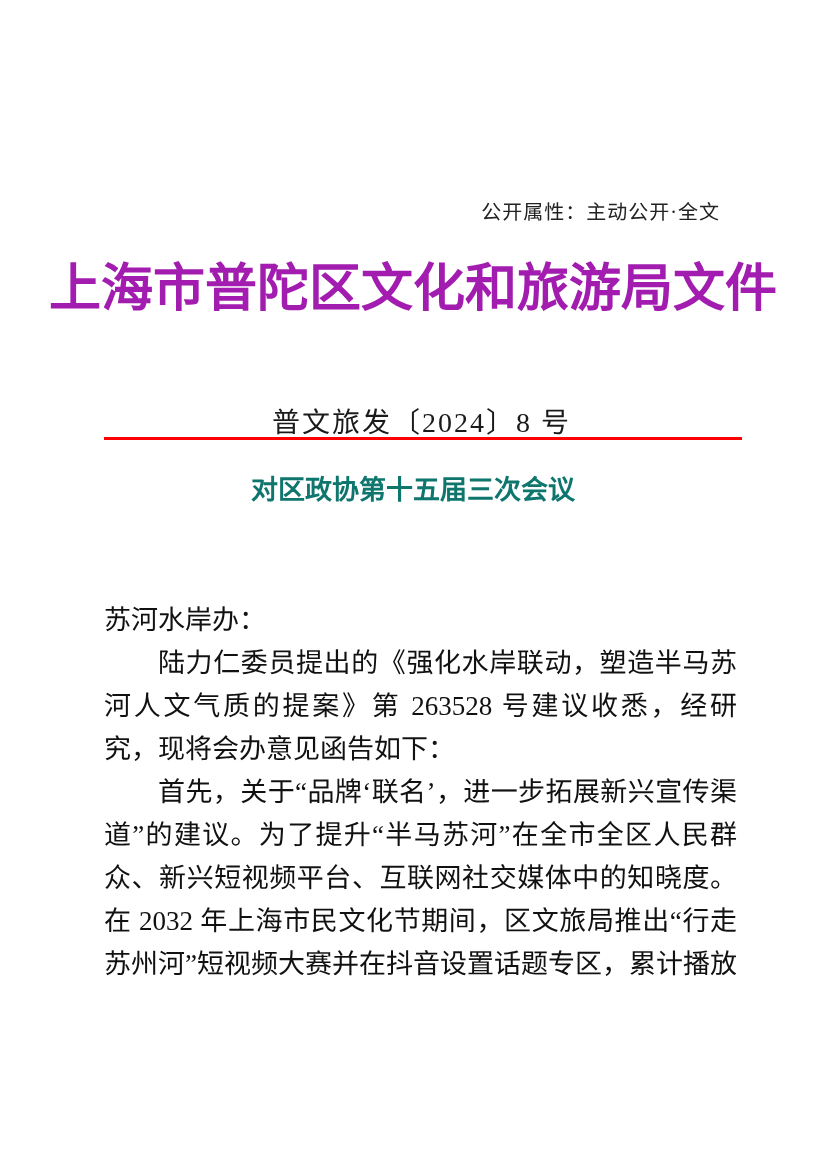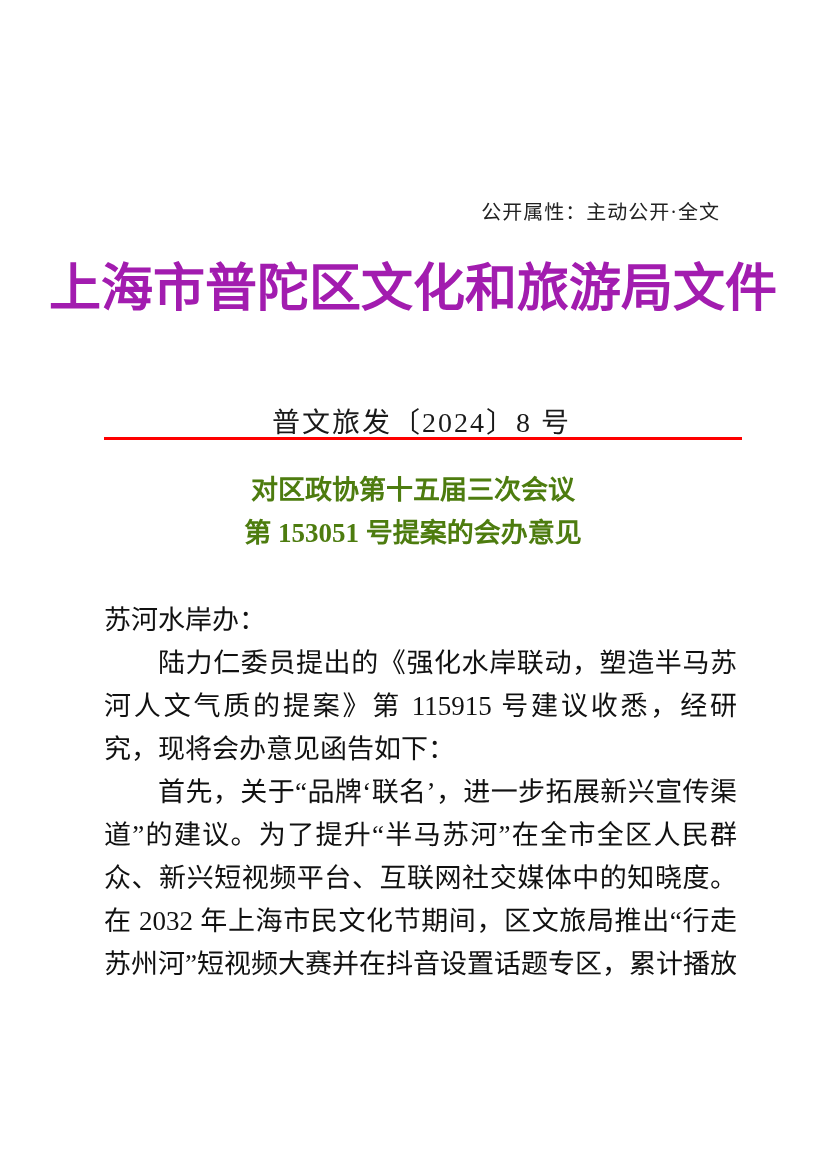--- a/index.html
+++ b/index.html
@@ -62,21 +62,21 @@
 
   .doc-title {
     position: absolute;
     top: 469px;
     left: 0;
     width: 100%;
     text-align: center;
     font-size: 27px;
     line-height: 43px;
     font-weight: bold;
-    color: #4d7c0f;
+    color: #0f766e;
   }
 
   .doc-body {
     position: absolute;
     top: 599px;
     left: 104px;
     width: 633px;
     font-size: 27px;
     line-height: 43px;
     text-align: justify;
@@ -102,24 +102,23 @@
   <div class="disclosure-note">公开属性：主动公开·全文</div>
 
   <h1 class="agency-title" style="color: #a21caf;">上海市普陀区文化和旅游局文件</h1>
 
   <div class="doc-number">普文旅发〔2024〕8 号</div>
 
   <div class="red-divider" style="background: rgb(254, 0, 0);"></div>
 
   <h2 class="doc-title">
     <div>对区政协第十五届三次会议</div>
-    <div>第 153051 号提案的会办意见</div>
   </h2>
 
   <div class="doc-body">
     <p class="salutation">苏河水岸办：</p>
-    <p>陆力仁委员提出的《强化水岸联动，塑造半马苏河人文气质的提案》第 115915 号建议收悉，经研究，现将会办意见函告如下：</p>
+    <p>陆力仁委员提出的《强化水岸联动，塑造半马苏河人文气质的提案》第 263528 号建议收悉，经研究，现将会办意见函告如下：</p>
     <p>首先，关于“品牌‘联名’，进一步拓展新兴宣传渠道”的建议。为了提升“半马苏河”在全市全区人民群众、新兴短视频平台、互联网社交媒体中的知晓度。在 2032 年上海市民文化节期间，区文旅局推出“行走苏州河”短视频大赛并在抖音设置话题专区，累计播放量超 2.1 亿次。在 2024 年春节期间，区文旅局以苏州河沿岸的景点、场馆、文物、桥梁为题材，设计制作成精美印章，并推出“宝总”带你游苏州河，新春集章有礼活动，吸引近 7000 人次的市民游客积极参与，并自发在微信、微博、</p>
   </div>
 
   <div class="page-number">— 1 —</div>
 
 </div>
 
 </body></html>

